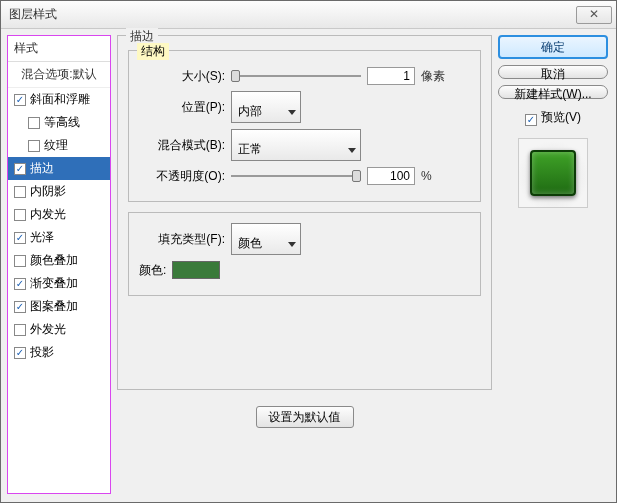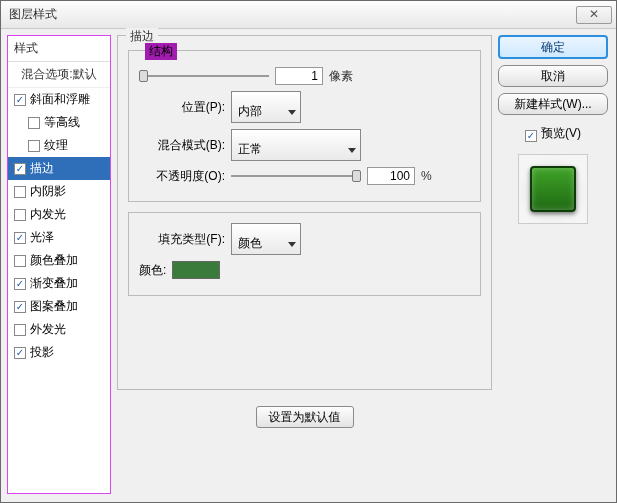--- a/index.html
+++ b/index.html
@@ -16,38 +16,38 @@
 .effect-item.selected { background: #2f6fb9; color: #fff; }
 .effect-item.indent { padding-left: 20px; }
 .chk { width: 12px; height: 12px; border: 1px solid #888; background: #fff; display: inline-flex; align-items: center; justify-content: center; }
 .chk.checked::after { content: "✓"; font-size: 10px; color: #1a5fb4; line-height: 10px; }
 .effect-item.selected .chk.checked::after { color: #1a5fb4; background:#fff;}
 .main { flex: 1; display: flex; flex-direction: column; gap: 6px; }
 .groupbox { border: 1px solid #bbb; padding: 10px 10px 8px 10px; position: relative; background: #f0f0f0; }
 .groupbox > .legend { position: absolute; top: -8px; left: 8px; background: #f0f0f0; padding: 0 4px; color: #333; }
 .group-stroke { height: 355px; }
 .inner-group { border: 1px solid #bbb; padding: 10px; position: relative; margin-top: 4px; }
-.inner-group > .legend { position: absolute; top: -8px; left: 16px; background: #a21caf; padding: 0 4px; }
+.inner-group > .legend { position: absolute; top: -8px; left: 8px; background: #fef9c3; padding: 0 4px; }
 .row { display: flex; align-items: center; gap: 6px; margin: 6px 0; }
 .row .lbl { width: 86px; text-align: right; }
 .slider { position: relative; height: 14px; flex: 0 0 130px; }
 .slider .track { position: absolute; top: 6px; left: 0; right: 0; height: 2px; background: #9a9a9a; }
 .slider .thumb { position: absolute; top: 1px; width: 9px; height: 12px; background: #dcdcdc; border: 1px solid #777; border-radius: 2px; }
 .numbox { width: 48px; height: 18px; border: 1px solid #999; background: #fff; padding: 1px 4px; text-align: right; }
 .unit { color: #333; }
 .combo { height: 32px; border: 1px solid #888; background: linear-gradient(#fff,#e9e9e9); display: inline-flex; align-items: center; padding: 8px 4px 0 6px; gap: 6px; cursor: pointer; min-width: 70px; }
 .combo .arrow { margin-left: auto; }
 .arrow-down { width: 0; height: 0; border-left: 4px solid transparent; border-right: 4px solid transparent; border-top: 5px solid #333; display: inline-block; }
 .fill-group { border: 1px solid #bbb; padding: 10px; position: relative; margin-top: 10px; }
 .swatch { width: 48px; height: 18px; border: 1px solid #666; cursor: pointer; }
 .btn { height: 22px; padding: 0 12px; border: 1px solid #8a8a8a; background: linear-gradient(#fdfdfd,#e3e3e3); border-radius: 3px; cursor: pointer; }
 .btnrow { display: flex; gap: 0; justify-content: center; margin-top: 110px; }
 .rightcol { width: 110px; display: flex; flex-direction: column; gap: 6px; align-items: stretch; }
 .btn-primary { height: 24px; border: 2px solid #2d8fe0; background: linear-gradient(#eaf5ff,#cfe9ff); border-radius: 4px; cursor: pointer; color: #0a3e72; font-weight: 500; }
-.btn-std { height: 22px; border: 1px solid #8a8a8a; background: linear-gradient(#fdfdfd,#e3e3e3); border-radius: 7px; cursor: pointer; }
+.btn-std { height: 14px; border: 1px solid #8a8a8a; background: linear-gradient(#fdfdfd,#e3e3e3); border-radius: 7px; cursor: pointer; }
 .preview-row { display: flex; align-items: flex-end; gap: 4px; justify-content: center; margin-top: 4px; }
 .preview-box { width: 70px; height: 70px; margin: 6px auto 0 auto; background: radial-gradient(circle at 50% 55%, #e0e0e0 0%, #f5f5f5 70%); border: 1px solid #ccc; display: flex; align-items: center; justify-content: center; }
 .preview-tile { width: 46px; height: 46px; background: linear-gradient(#3fa227,#1f6b13); border: 2px solid #0d3c07; box-shadow: 0 2px 4px rgba(0,0,0,.5), inset 0 0 6px rgba(255,255,255,.3); border-radius: 4px; }
 </style>
 </head>
 <body>
 
 <div class="window">
   <div class="titlebar">
     <span class="title">图层样式</span>
@@ -111,20 +111,21 @@
     </div>
 
     <div class="main">
       <div class="groupbox group-stroke">
         <span class="legend">描边</span>
 
         <div class="inner-group">
           <span class="legend">结构</span>
 
           <div class="row">
+            <span class="lbl">大小(S):</span>
             <div class="slider">
               <div class="track"></div>
                 <div class="thumb" style="left:0"></div>
             </div>
             <input class="numbox" value="1" style="">
             <span class="unit">像素</span>
           </div>
 
           <div class="row">
             <span class="lbl">位置(P):</span>

